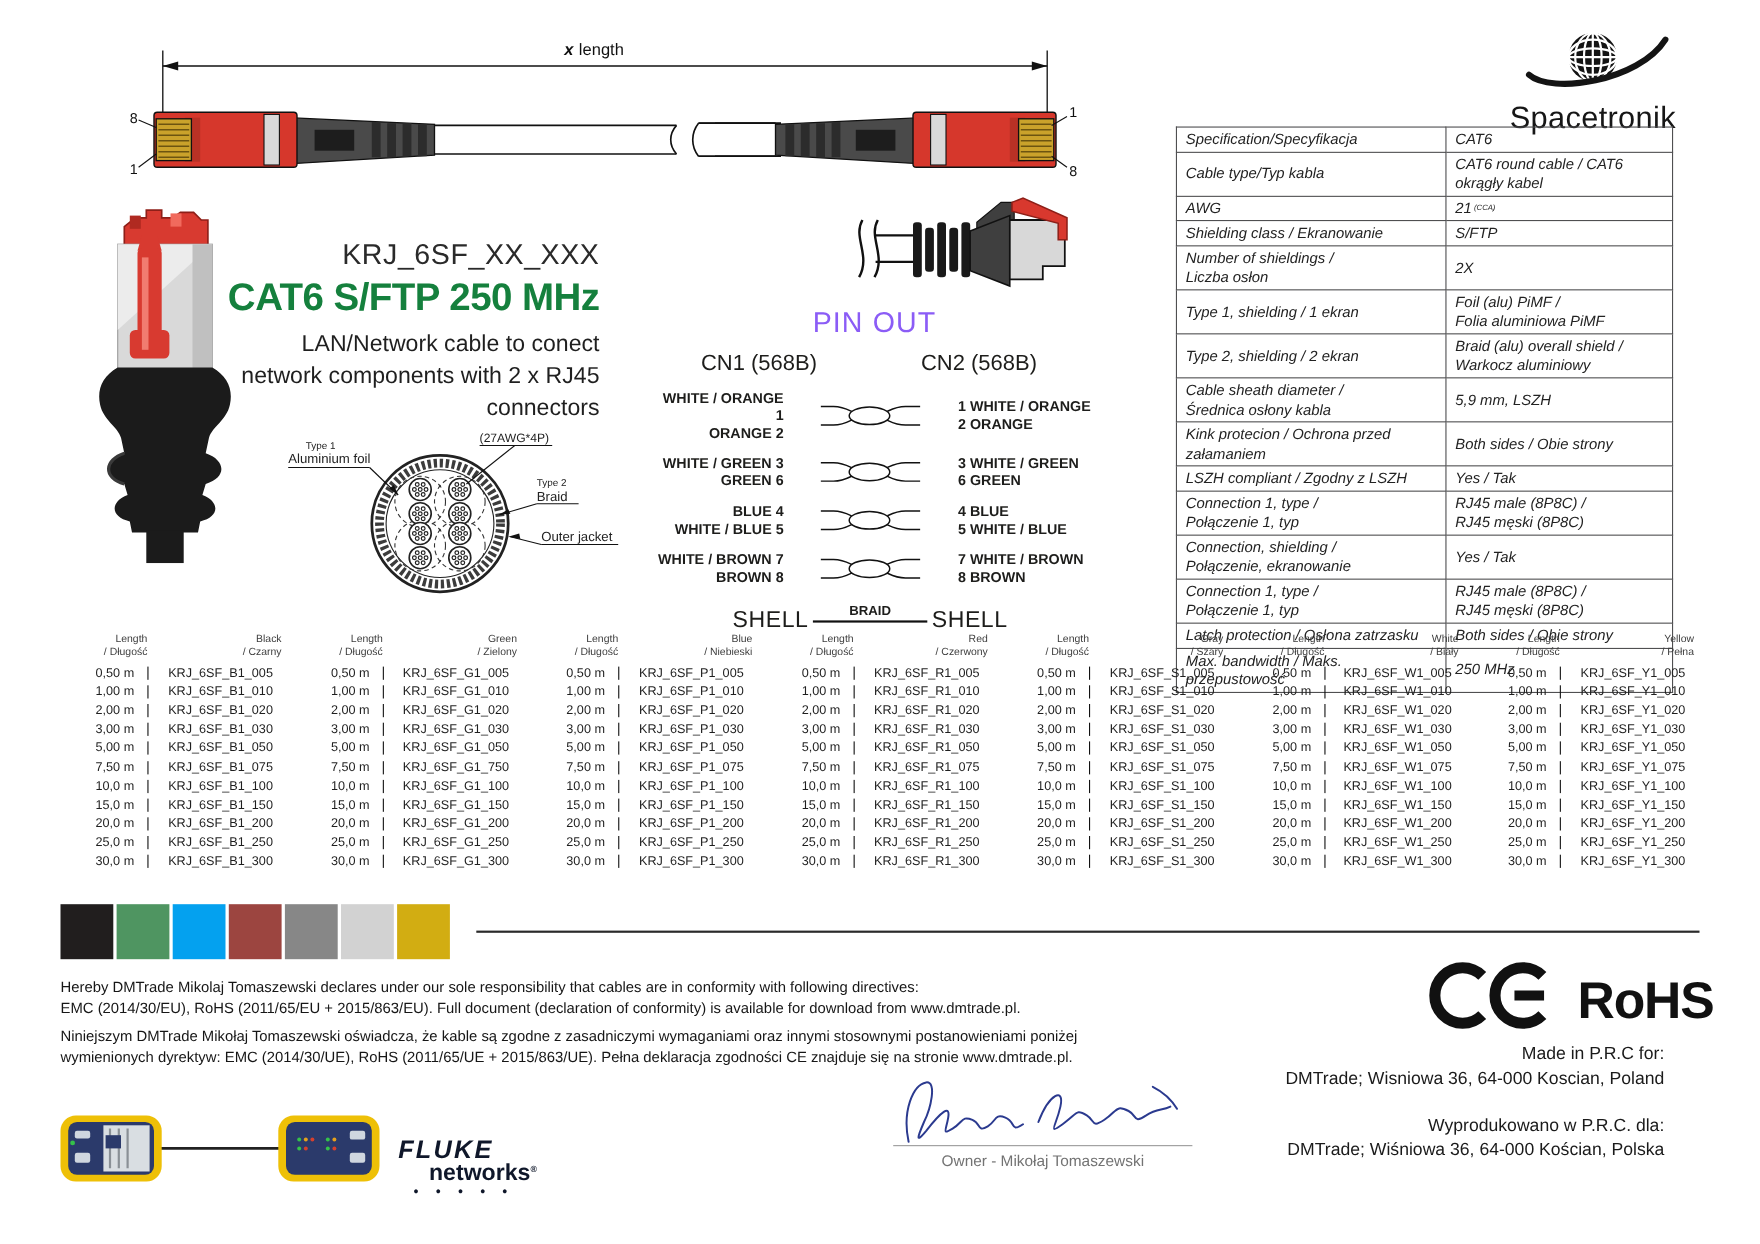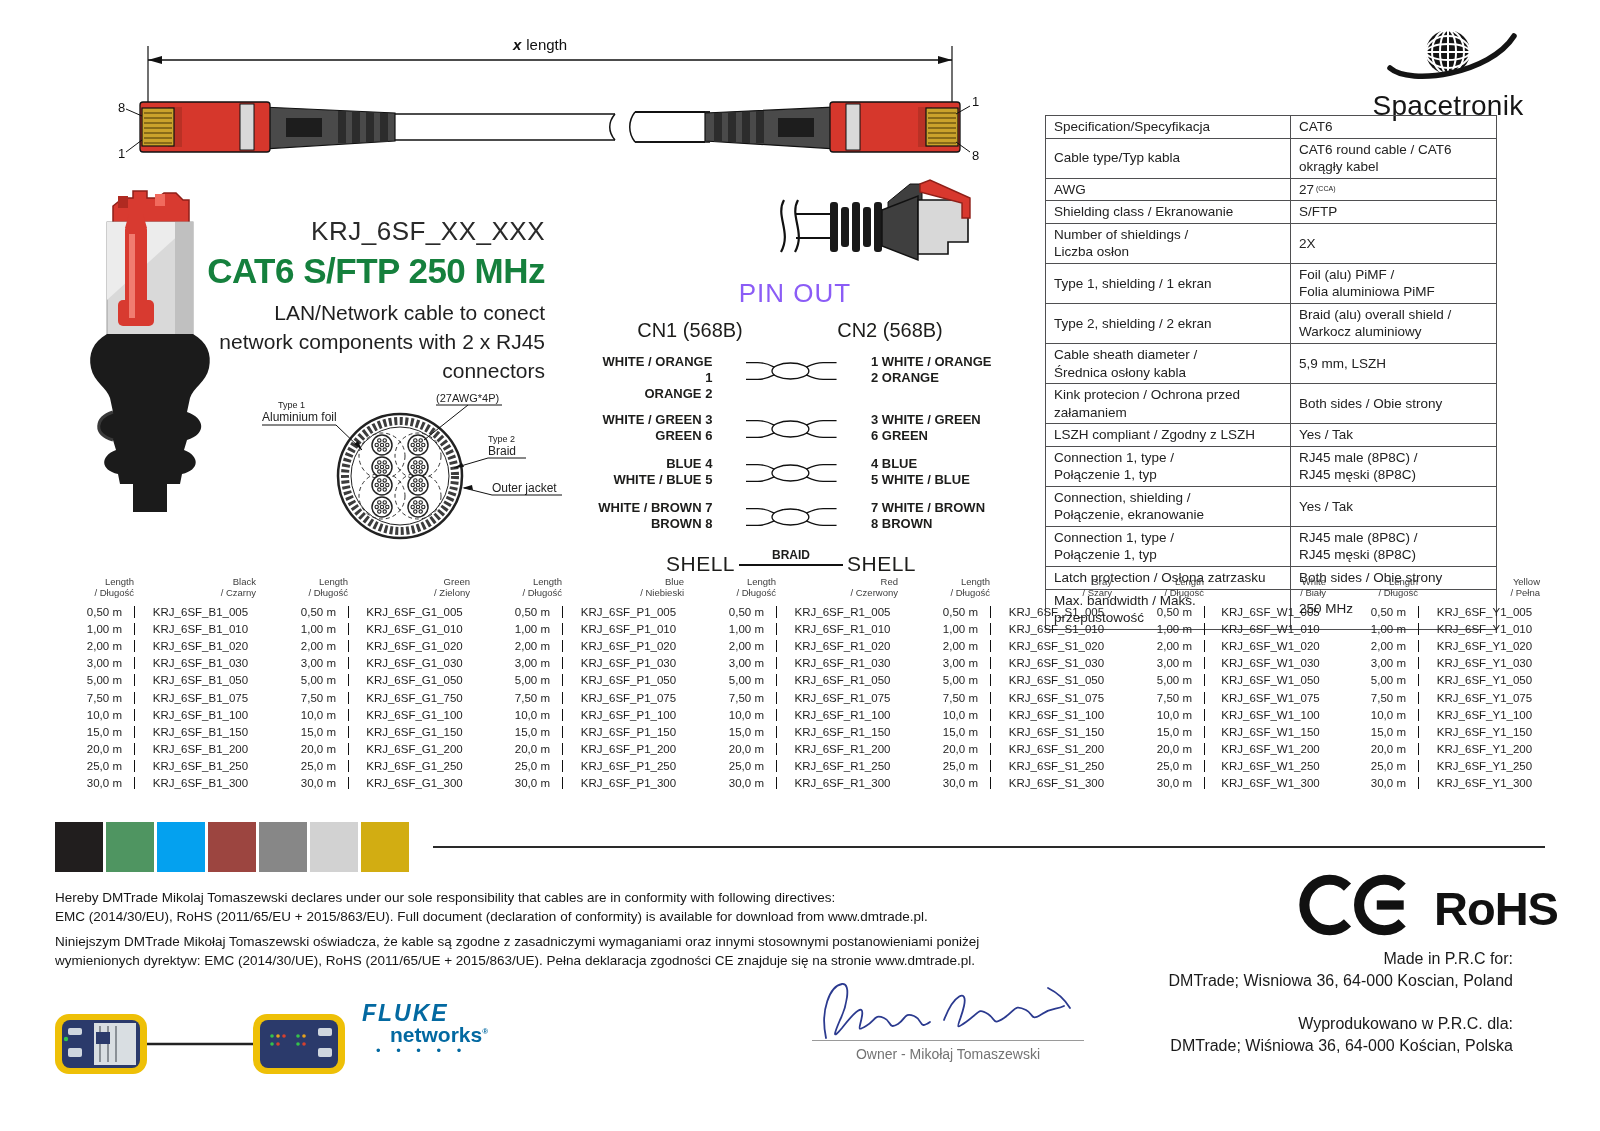--- a/index.html
+++ b/index.html
@@ -16,33 +16,33 @@
   
   .logo-block{left:1338px;top:26px;width:220px;text-align:center;}
   .logo-text{font-size:28px;font-weight:500;color:#161616;margin-top:2px;letter-spacing:.3px;}
 
   
   .pinout{left:595px;top:278px;width:400px;}
   .pinout-title{text-align:center;font-size:26px;letter-spacing:1px;color:#8b5cf6;margin-bottom:10px;}
   .cn-row{display:flex;margin-bottom:12px;}
   .cn1{width:190px;text-align:center;font-size:20px;}
   .cn2{flex:1;text-align:center;font-size:20px;}
-  .pair-row{display:flex;margin-bottom:10px;gap:32px;}
+  .pair-row{display:flex;align-items:center;margin-bottom:10px;gap:32px;}
   .pair-left{width:140px;text-align:right;font-size:13px;font-weight:600;line-height:16px;}
   .pair-right{width:148px;text-align:left;font-size:13px;font-weight:600;line-height:16px;}
   .pair-x{width:108px;height:34px;margin:0 2px;}
   .shell-row{display:flex;align-items:flex-end;margin-top:14px;}
   .shell{width:140px;text-align:right;font-size:21px;letter-spacing:.5px;}
   .shell.r{width:148px;text-align:left;}
   .braid-wrap{flex:1;display:flex;flex-direction:column;align-items:center;padding:0 4px;}
   .braid-label{font-size:12px;font-weight:600;margin-bottom:2px;}
   .braid-line{height:2px;background:#111;width:100%;margin-bottom:10px;}
 
   
-  .spec-table{left:1045px;top:115px;width:466px;}
+  .spec-table{left:1069px;top:115px;width:466px;font-style:italic;}
   table.spec{border-collapse:collapse;width:452px;table-layout:fixed;}
   table.spec td{border:1px solid #4f4f51;padding:2px 8px;font-size:13.5px;line-height:1.3;
                 color:#222;white-space:pre-line;vertical-align:middle;}
   td.spec-label{width:228px;}
   td.sm{font-size:10.5px;}
   td.sm2{font-size:12px;}
   td.smv{font-size:11px;}
   .sup{font-size:7px;margin-left:2px;position:relative;top:-3px;}
 
   
@@ -66,21 +66,21 @@
 
   
   .cert{left:1296px;top:874px;display:flex;align-items:flex-end;}
   .rohs{font-size:47px;font-weight:800;letter-spacing:-1px;color:#111;margin-left:16px;}
 
   
   .made-in{left:900px;top:948px;width:613px;text-align:right;font-size:16px;line-height:1.35;color:#1a1a1a;}
   .made-in .gap{height:22px;}
 
   
-  .fluke{left:362px;top:1000px;width:170px;color:#0369a1;}
+  .fluke{left:362px;top:1032px;width:170px;color:#0f172a;}
   .fluke-line1{font-size:23px;font-weight:800;font-style:italic;letter-spacing:2px;}
   .fluke-line2{font-size:21px;font-weight:600;margin-left:28px;margin-top:-4px;}
   .fluke-reg{font-size:8px;vertical-align:super;}
   .fluke-dots{font-size:13px;letter-spacing:6px;margin-left:14px;line-height:8px;}
 
   
   .sig-block{left:812px;top:980px;width:272px;text-align:center;}
   .sig-line{height:1px;background:#9a9a9a;margin-top:-6px;}
   .owner{font-size:14px;margin-top:5px;color:#737373;}
 </style>
@@ -412,21 +412,21 @@
           <tr>
             <td class="spec-label ">Specification/Specyfikacja</td>
             <td class=""><span>CAT6</span></td>
           </tr>
           <tr>
             <td class="spec-label ">Cable type/Typ kabla</td>
             <td class="smv"><span>CAT6 round cable / CAT6 okrągły kabel</span></td>
           </tr>
           <tr>
             <td class="spec-label ">AWG</td>
-            <td class=""><span>27</span><span class="sup">(CCA)</span></td>
+            <td class=""><span>21</span><span class="sup">(CCA)</span></td>
           </tr>
           <tr>
             <td class="spec-label ">Shielding class / Ekranowanie</td>
             <td class=""><span>S/FTP</span></td>
           </tr>
           <tr>
             <td class="spec-label ">Number of shieldings /
 Liczba osłon</td>
             <td class=""><span>2X</span></td>
           </tr>

